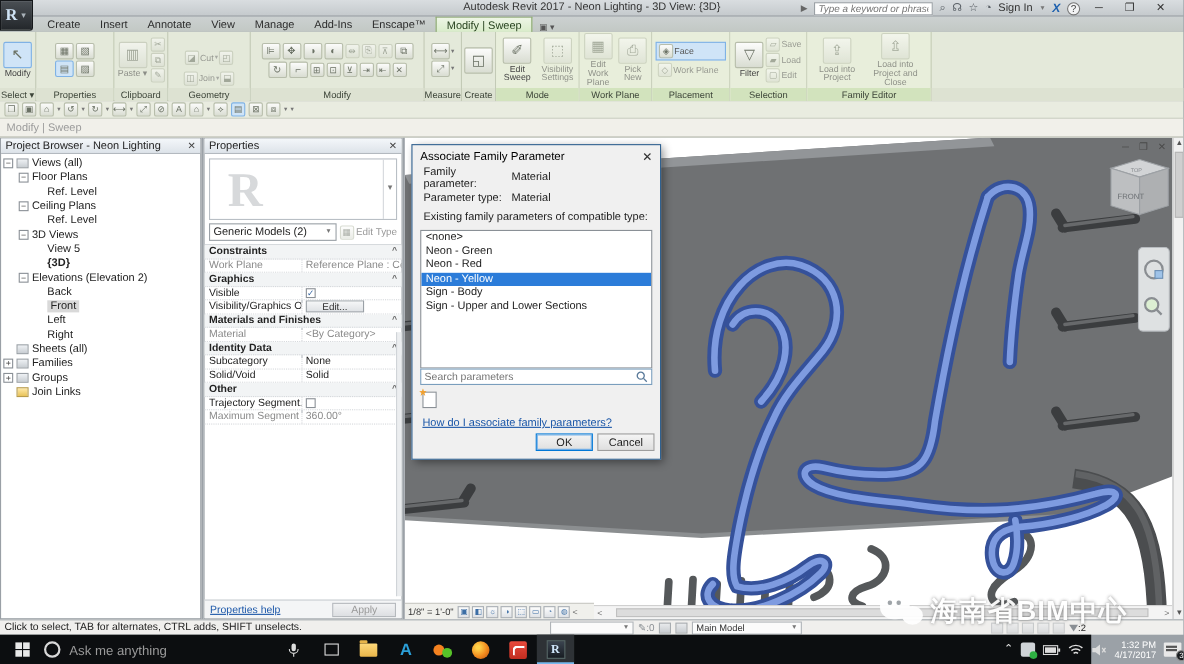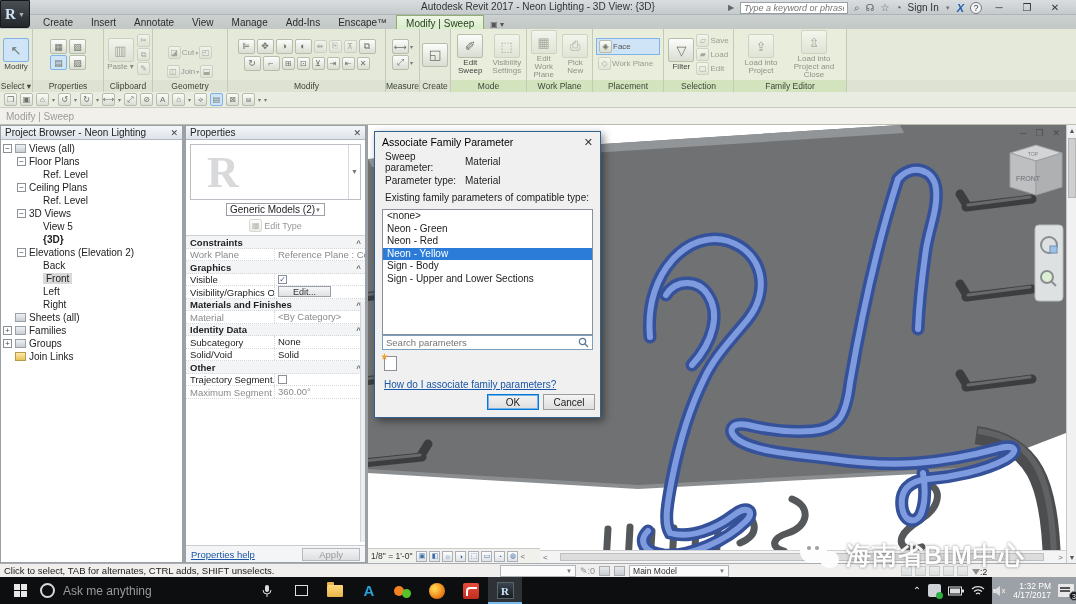--- a/index.html
+++ b/index.html
@@ -68,25 +68,25 @@
   .ticon { width:11px; height:9px; margin-right:3px; flex:none; background:linear-gradient(#eef1f4,#c9ced3); border:1px solid #9aa0a6; }
   .ticon.yellow { background:linear-gradient(#ffe9a8,#e8c35a); border-color:#b89b4a;}
   .d1 { padding-left:14px; } .d2 { padding-left:28px; }
   .sel { background:#d9d9d9; }
   .bold { font-weight:bold; }
 
   
   #prev-box { margin:4px 4px 0 4px; height:56px; border:1px solid #b9bfc5; background:#fff; position:relative; }
   #prev-box .bigR { font-family:"Liberation Serif",serif; font-size:44px; color:#d7d9db; font-weight:bold; position:absolute; left:16px; top:2px; }
   #prev-drop { position:absolute; right:0px; top:0; width:12px; height:54px; border-left:1px solid #d4d8dc; color:#777; font-size:7px; text-align:center; line-height:54px;}
-  #type-row { margin:3px 4px 0 4px; display:flex; gap:3px; align-items:center;flex-direction:column;}
+  #type-row { margin:3px 4px 0 4px; display:flex; gap:3px; align-items:center;}
   #type-select { flex:1; height:16px; border:1px solid #9aa0a6; background:#fff; font-size:10px; padding:0 3px; display:flex; justify-content:space-between; align-items:center;}
   #edit-type { font-size:9px; color:#999; display:flex; gap:2px; align-items:center;}
   .ptable { margin-top:3px; border-top:1px solid #cdd1d5; }
-  .prow { display:flex; height:12.5px; border-bottom:1px dotted #d5d8db; font-size:9.5px; align-items:flex-end;}
+  .prow { display:flex; height:12.5px; border-bottom:1px dotted #d5d8db; font-size:9.5px; align-items:flex-start;}
   .prow .lab { width:88px; padding-left:4px; overflow:hidden; white-space:nowrap; color:#222;}
   .prow .val { flex:1; border-left:1px dotted #d5d8db; padding-left:3px; overflow:hidden; white-space:nowrap; color:#222; height:100%; display:flex; align-items:center;}
   .prow.hdr { background:#f2f4f5; font-weight:bold; }
   .prow.hdr .lab { width:auto; flex:1;}
   .prow.hdr .chev { color:#666; font-size:8px; padding-right:4px;}
   .gray { color:#8a8a8a !important; }
   .cb { width:9px; height:9px; border:1px solid #8a9096; background:#fff; font-size:8px; line-height:8px; text-align:center; color:#2d5f9e;}
   .mini-btn { border:1px solid #9aa0a6; background:linear-gradient(#f6f7f8,#dfe2e5); font-size:9px; padding:0 14px; height:11px; line-height:10px; color:#333;}
   #pal-scroll { position:absolute; right:0; top:176px; width:5px; bottom:20px; background:#eceef0; border-left:1px solid #d0d4d8;}
   #props-footer { position:absolute; left:0; right:0; bottom:0; height:17px; border-top:1px solid #c9cdd1; background:#f4f5f6; display:flex; justify-content:space-between; align-items:center; padding:0 5px;}
@@ -684,21 +684,21 @@
   <div class="thumb"></div>
   <div class="ar bot">▼</div>
 </div>
 
 <div id="dialog" class="abs">
   <div id="dlg-title">
     <span>Associate Family Parameter</span>
     <span id="dlg-close">✕</span>
   </div>
   <div class="dlg-row">
-      <span class="k">Sweep parameter:</span>
+      <span class="k">Family parameter:</span>
       <span>Material</span>
     </div>
   <div class="dlg-row">
       <span class="k">Parameter type:</span>
       <span>Material</span>
     </div>
   <div id="dlg-listlabel">Existing family parameters of compatible type:</div>
   <div id="dlg-list">
     <div class="li">&lt;none&gt;</div>
     <div class="li">Neon - Green</div>

